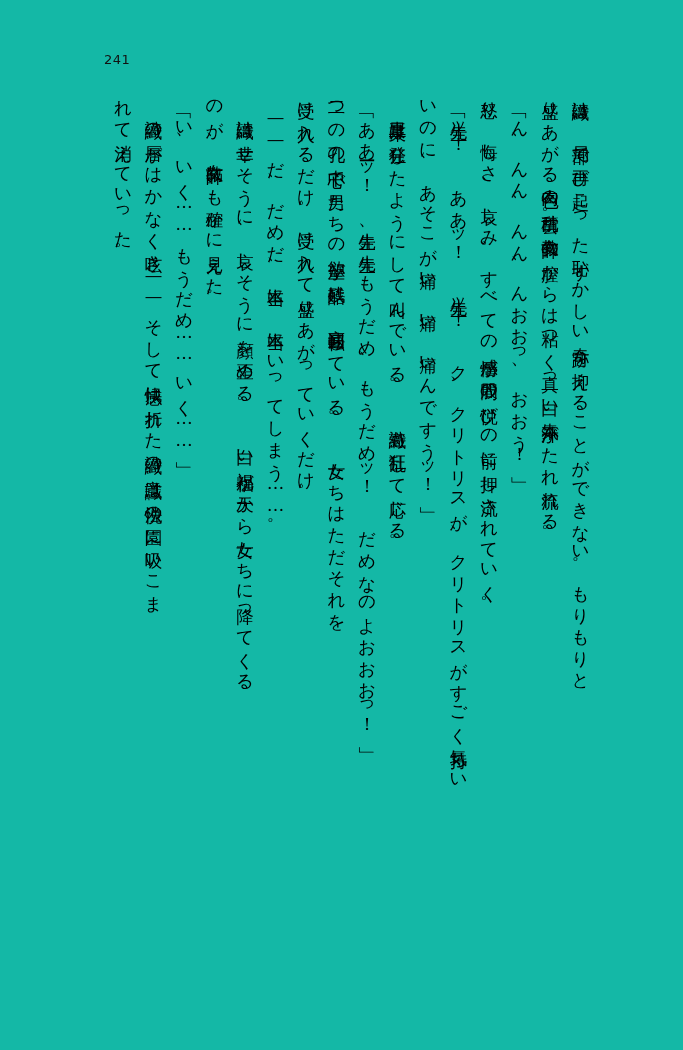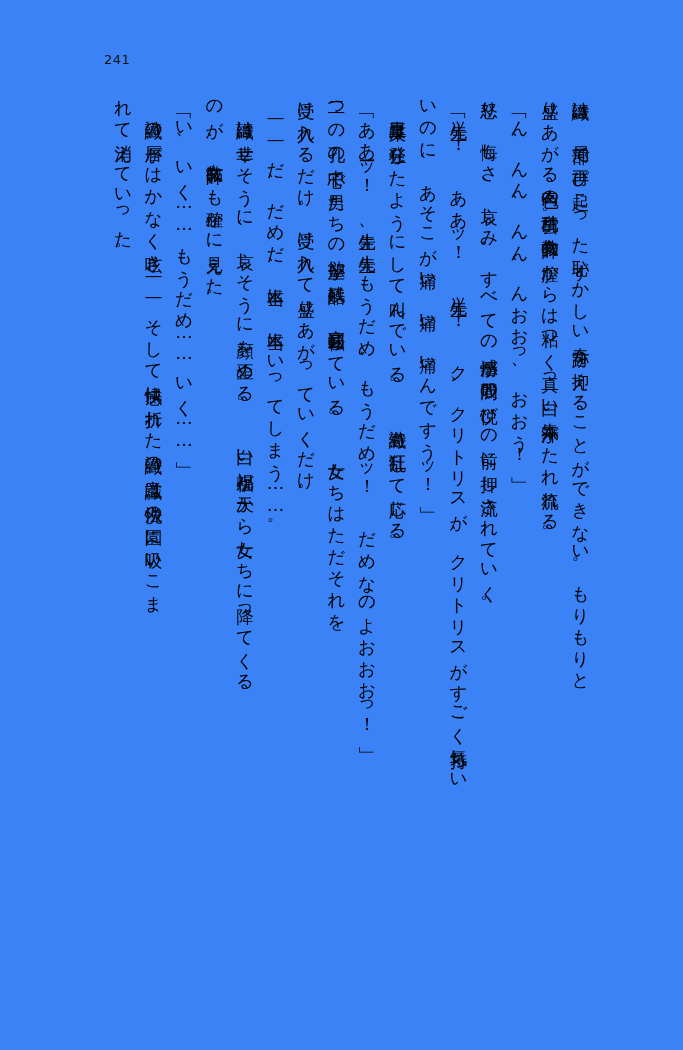--- a/index.html
+++ b/index.html
@@ -12,21 +12,21 @@
     height: 1050px;
     overflow: hidden;
     font-family: "DejaVu Serif", "Liberation Serif", serif;
     color: #000000;
   }
 
   #page {
     position: relative;
     width: 683px;
     height: 1050px;
-    background: #3b82f6;
+    background: #14b8a6;
   }
 
   
   .page-number {
     position: absolute;
     top: 52px;
     left: 104px;
     font-size: 13px;
     letter-spacing: 0.5px;
     font-family: "DejaVu Sans", "Liberation Sans", sans-serif;

